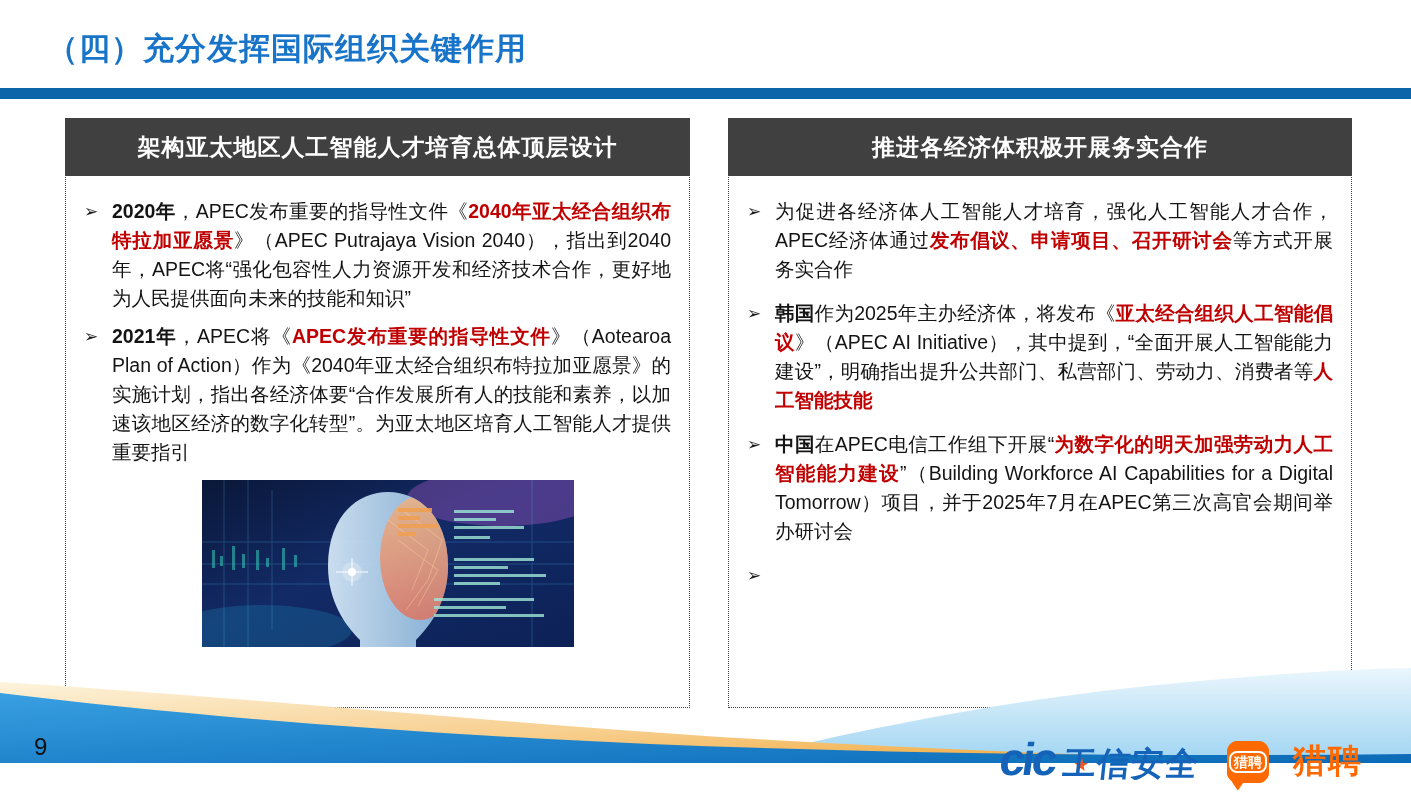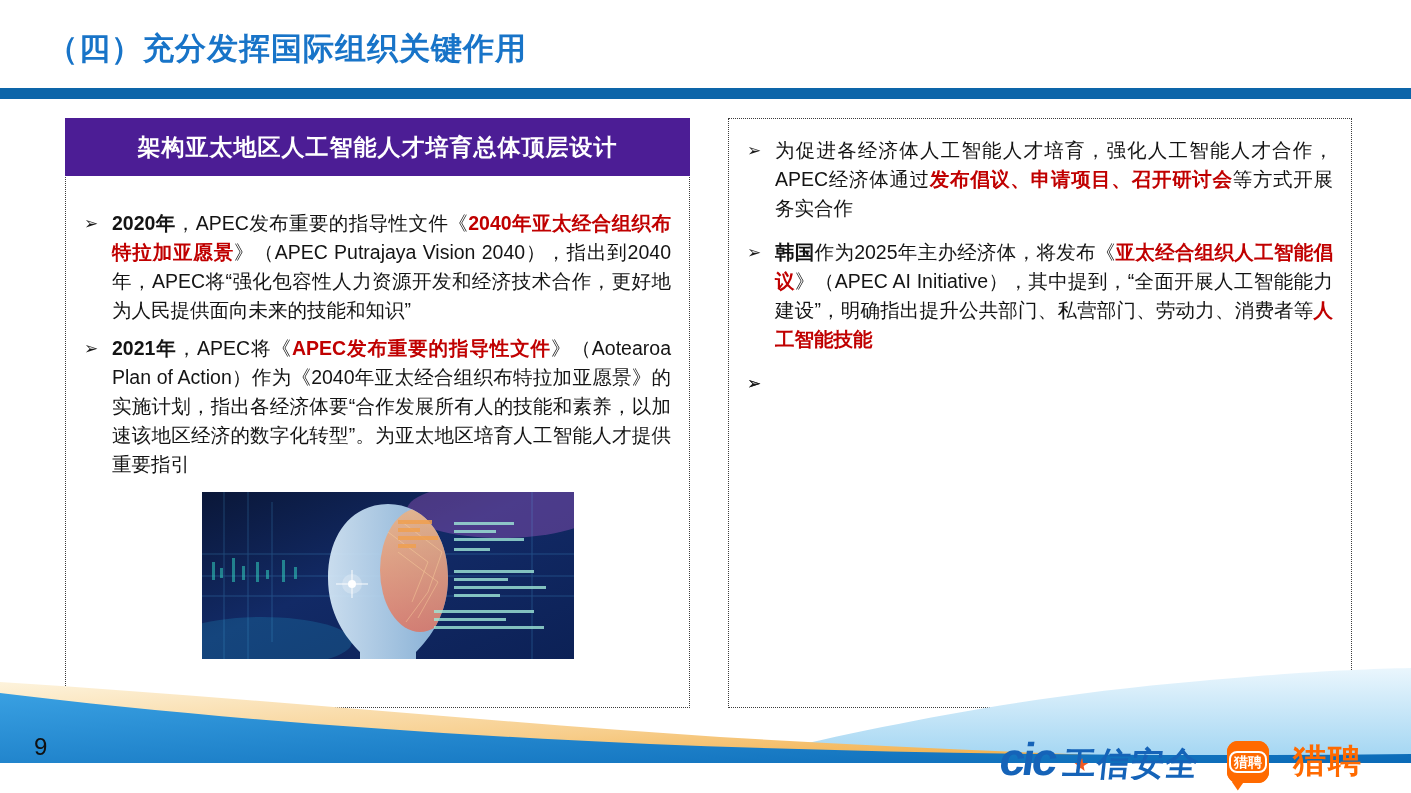--- a/index.html
+++ b/index.html
@@ -21,22 +21,22 @@
   }
 
   
   .panel {
     position:absolute; top:118px; height:590px;
     border:1px dotted #3c3c3c; background:#fff;
   }
   .panel-left  { left:65px;  width:625px; }
   .panel-right { left:728px; width:624px; }
   .panel-header {
-    margin:-1px -1px 16px -1px; height:58px; line-height:58px;
-    background:#4c1d95; color:#ffffff; text-align:center;
+    margin:-1px -1px 4px -1px; height:58px; line-height:58px;
+    background:#404040; color:#ffffff; text-align:center;
     font-size:23px; font-weight:700; letter-spacing:1px;
   }
   .panel-body { padding:17px 18px 0 16px; }
 
   ul.bullets { list-style:none; }
   ul.bullets li {
     position:relative; padding-left:30px;
     font-size:19.5px; line-height:29px; color:#141414;
     margin-bottom:9px; text-align:justify;
   }
@@ -190,32 +190,34 @@
           <circle cx="150" cy="92" r="10" fill="#ffffff" opacity="0.25"></circle>
           <circle cx="150" cy="92" r="4" fill="#ffffff" opacity="0.95"></circle>
           <line x1="134" y1="92" x2="166" y2="92" stroke="#fff" stroke-width="1.2" opacity="0.8"></line>
           <line x1="150" y1="78" x2="150" y2="106" stroke="#fff" stroke-width="1.2" opacity="0.8"></line>
         </g>
       </svg>
     </div>
   </div>
 
   <div class="panel panel-right">
+    <div class="panel-header">推进各经济体积极开展务实合作</div>
     <div class="panel-body">
       <ul class="bullets">
         <li>
           <span class="bullet-marker">➢</span>
           <span><span>为促进各经济体人工智能人才培育，强化人工智能人才合作，APEC经济体通过</span><span class="seg-redbold">发布倡议、申请项目、召开研讨会</span><span>等方式开展务实合作</span></span>
         </li>
         <li>
           <span class="bullet-marker">➢</span>
           <span><span class="seg-bold">韩国</span><span>作为2025年主办经济体，将发布《</span><span class="seg-redbold">亚太经合组织人工智能倡议</span><span>》（APEC AI Initiative），其中提到，“全面开展人工智能能力建设”，明确指出提升公共部门、私营部门、劳动力、消费者等</span><span class="seg-redbold">人工智能技能</span></span>
         </li>
         <li>
           <span class="bullet-marker">➢</span>
+          <span><span class="seg-bold">中国</span><span>在APEC电信工作组下开展“</span><span class="seg-redbold">为数字化的明天加强劳动力人工智能能力建设</span><span>”（Building Workforce AI Capabilities for a Digital Tomorrow）项目，并于2025年7月在APEC第三次高官会期间举办研讨会</span></span>
         </li>
         <li>
           <span class="bullet-marker">➢</span>
         </li>
       </ul>
     </div>
   </div>
 
   <svg class="bottom-deco" viewBox="0 0 1411 110" preserveAspectRatio="none" xmlns="http://www.w3.org/2000/svg">
     <defs>

